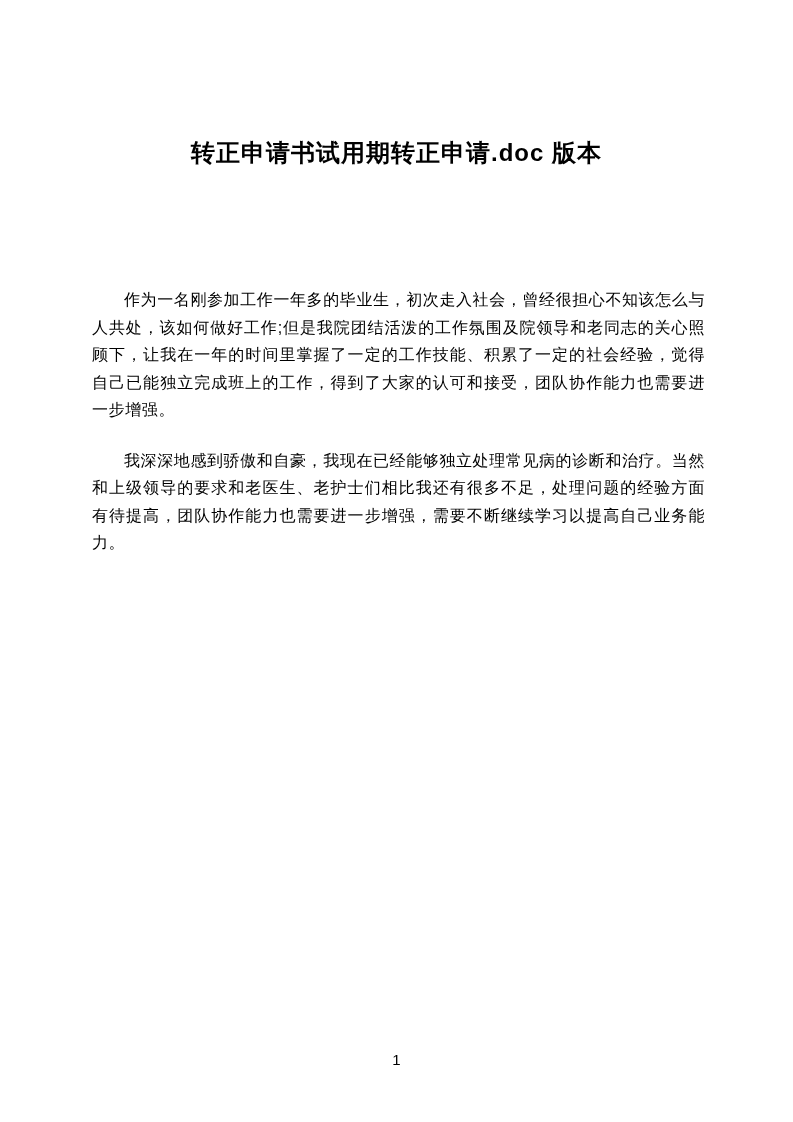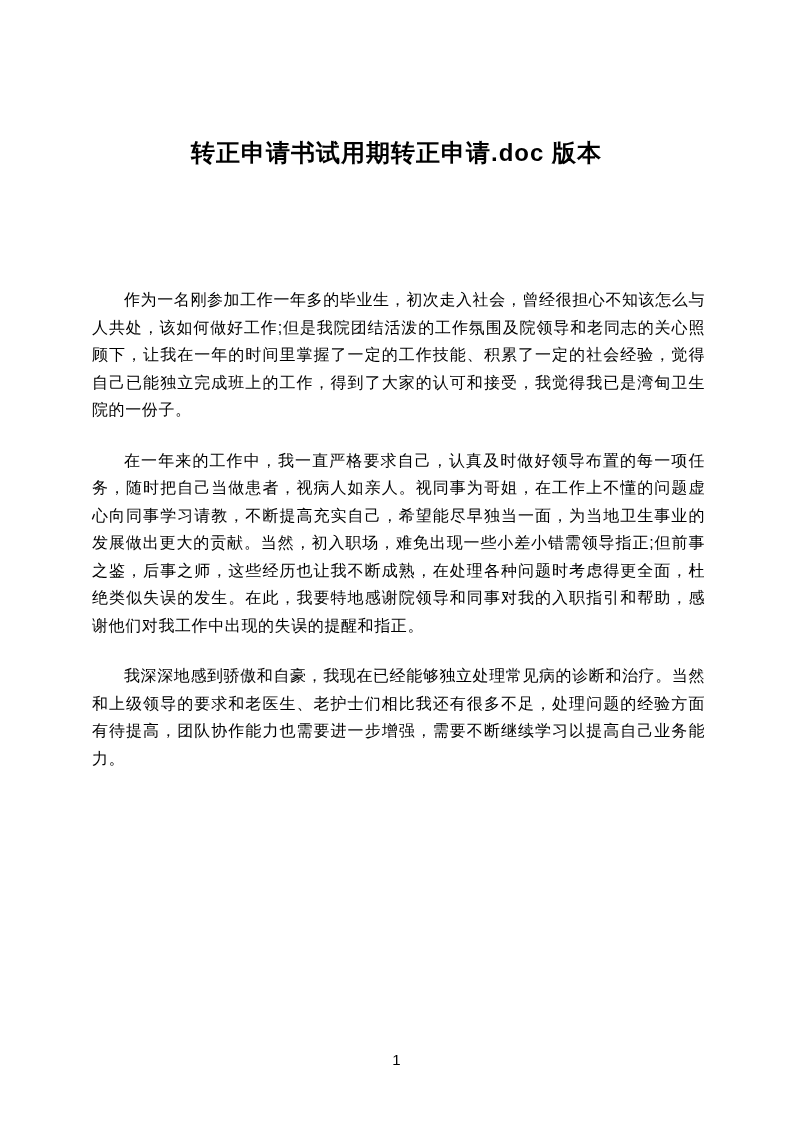--- a/index.html
+++ b/index.html
@@ -50,19 +50,18 @@
     color: #000000;
   }
 </style>
 </head>
 <body>
 
 <div class="page">
   <h1 class="doc-title">转正申请书试用期转正申请.doc 版本</h1>
 
   <div class="doc-body">
-    <p>作为一名刚参加工作一年多的毕业生，初次走入社会，曾经很担心不知该怎么与人共处，该如何做好工作;但是我院团结活泼的工作氛围及院领导和老同志的关心照顾下，让我在一年的时间里掌握了一定的工作技能、积累了一定的社会经验，觉得自己已能独立完成班上的工作，得到了大家的认可和接受，我觉得我已是湾甸卫生院的一份子。</p>
-    <p>在一年来的工作中，我一直严格要求自己，认真及时做好领导布置的每一项任务，随时把自己当做患者，视病人如亲人。视同事为哥姐，在工作上不懂的问题虚心向同事学习请教，不断提高充实自己，希望能尽早独当一面，为当地卫生事业的发展做出更大的贡献。当然，初入职场，难免出现一些小差小错需领导指正;但前事之鉴，后事之师，这些经历也让我不断成熟，在处理各种问题时考虑得更全面，杜绝类似失误的发生。在此，我要特地感谢院领导和同事对我的入职指引和帮助，感谢他们对我工作中出现的失误的提醒和指正。</p>
+    <p>作为一名刚参加工作一年多的毕业生，初次走入社会，曾经很担心不知该怎么与人共处，该如何做好工作;但是我院团结活泼的工作氛围及院领导和老同志的关心照顾下，让我在一年的时间里掌握了一定的工作技能、积累了一定的社会经验，觉得自己已能独立完成班上的工作，得到了大家的认可和接受，团队协作能力也需要进一步增强。</p>
     <p>我深深地感到骄傲和自豪，我现在已经能够独立处理常见病的诊断和治疗。当然和上级领导的要求和老医生、老护士们相比我还有很多不足，处理问题的经验方面有待提高，团队协作能力也需要进一步增强，需要不断继续学习以提高自己业务能力。</p>
   </div>
 
   <div class="page-number">1</div>
 </div>
 
 </body></html>

